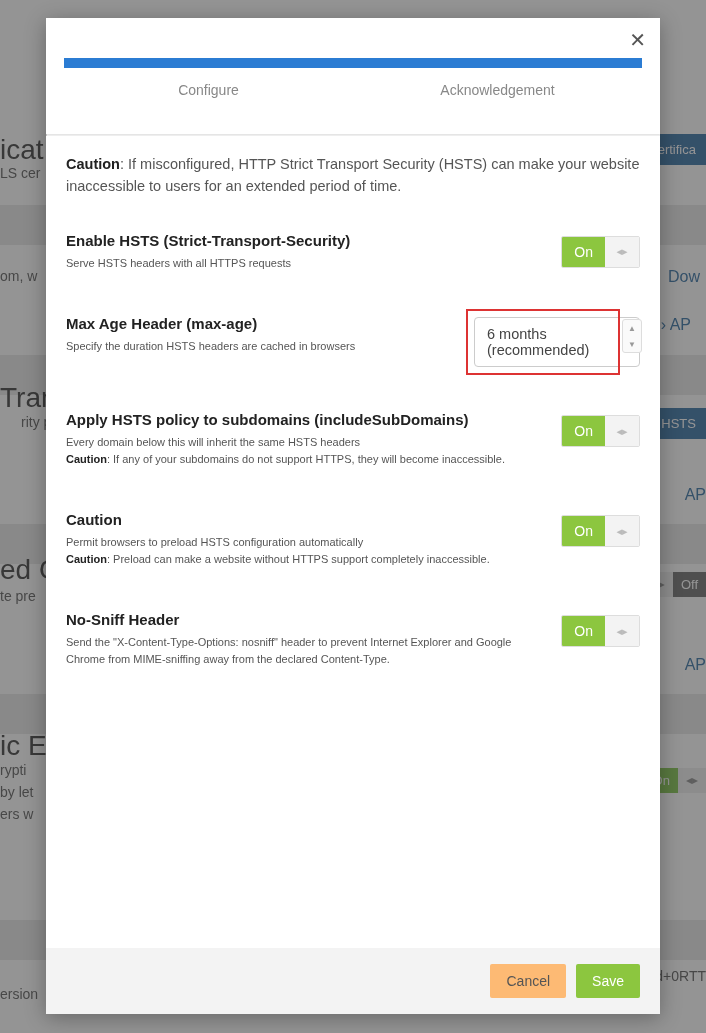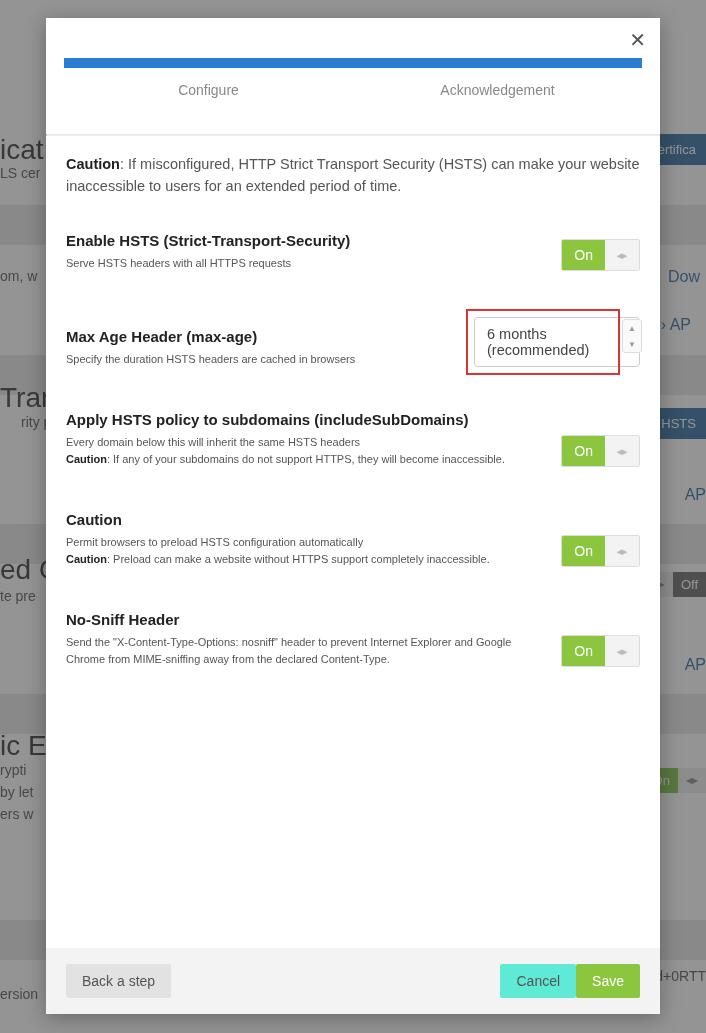--- a/index.html
+++ b/index.html
@@ -83,21 +83,21 @@
   }
   .caution-block {
     font-size: 14.5px;
     color: #555;
     line-height: 1.5;
     margin-bottom: 34px;
   }
   .caution-block b { color:#222; font-weight:600; }
   .setting {
     display: flex;
-    align-items: flex-end;
+    align-items: flex-start;
     margin-bottom: 44px;
     gap: 18px;
   }
   .setting-text { flex: 1; }
   .setting-title {
     font-weight: 600;
     font-size: 15px;
     color: #222;
     margin-bottom: 6px;
   }
@@ -177,21 +177,21 @@
   }
   .footer-btn {
     border: none;
     padding: 9px 16px;
     font-size: 14px;
     cursor: pointer;
     border-radius: 2px;
   }
   .btn-back { background: #e2e2e2; color:#555; }
   .spacer { flex:1; }
-  .btn-cancel { background: #5eead4; color:#555; margin-right:0; }
+  .btn-cancel { background: #fdba74; color:#555; margin-right:10px; }
   .btn-save { background: #8cc63f; color:#fff; }
 </style>
 </head>
 <body>
 
 <div class="bg">
   <div class="bg-text" style="top:134px; left:0; font-size:28px; color:#333;">icat</div>
   <div class="bg-btn" style="top:134px; right:0;">te Certifica</div>
   <div class="bg-text" style="top:165px; left:0;">LS cer</div>
   <div class="bg-strip" style="top:205px; height:40px;"></div>
@@ -303,18 +303,17 @@
         <div class="setting-desc">Send the "X-Content-Type-Options: nosniff" header to prevent Internet Explorer and Google Chrome from MIME-sniffing away from the declared Content-Type.</div>
       </div>
       <div class="toggle">
         <span class="on">On</span>
         <span class="sw">◂▸</span>
       </div>
     </div>
 
   </div>
   <div class="modal-footer">
-    <button class="footer-btn btn-back">Back a step</button>
     <span class="spacer"></span>
     <button class="footer-btn btn-cancel">Cancel</button>
     <button class="footer-btn btn-save">Save</button>
   </div>
 </div>
 
 </body></html>

